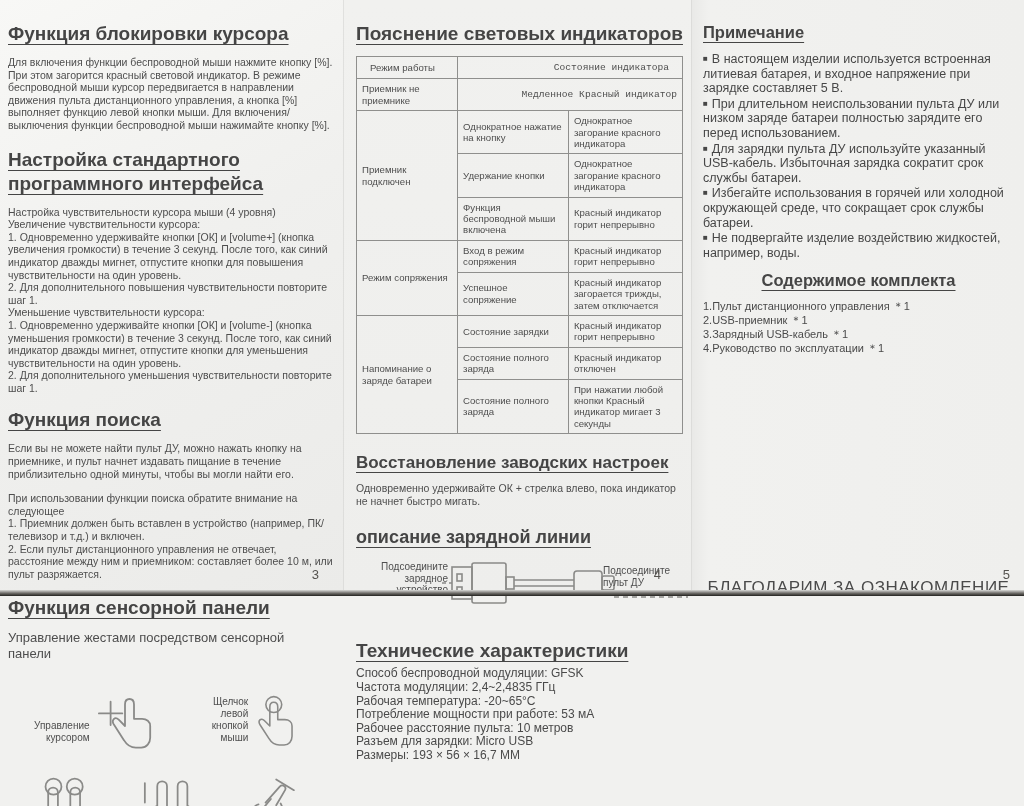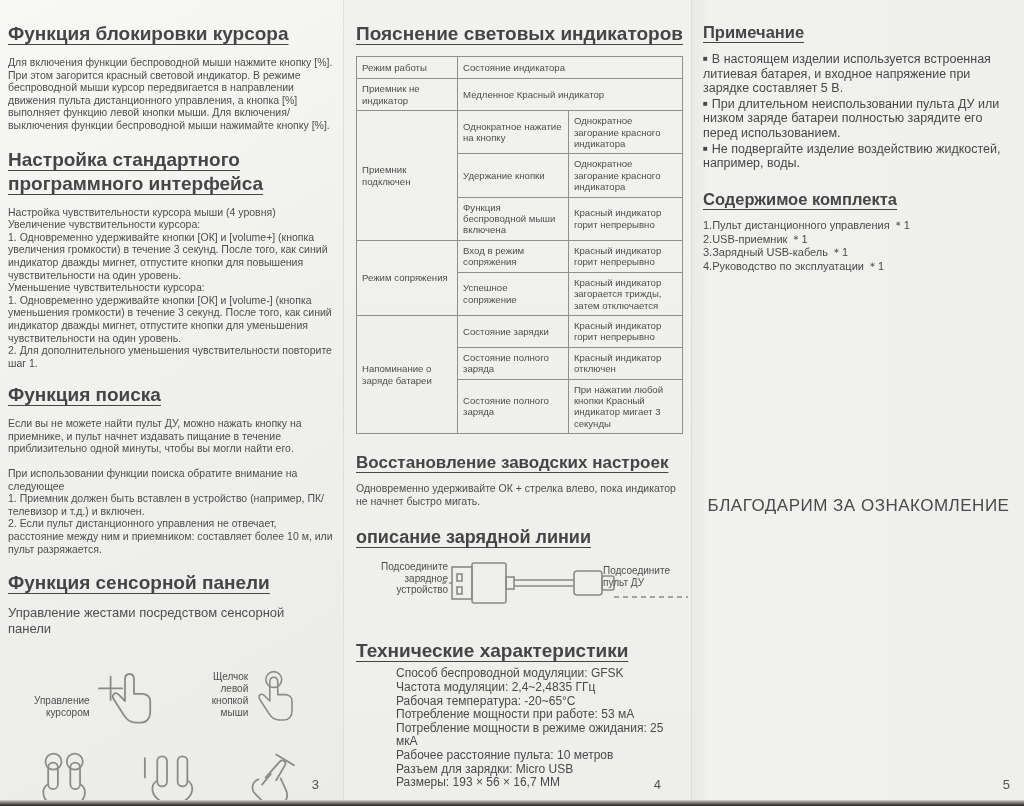--- a/index.html
+++ b/index.html
@@ -1,17 +1,17 @@
 <!DOCTYPE html>
 <html><head>
 <meta charset="utf-8">
 <style>
   html,body{margin:0;padding:0;width:1024px;height:806px;overflow:hidden;
     font-family:"Liberation Sans",sans-serif;background:#f1f1ef;color:#4c4c4c;}
-  #scan{position:relative;width:1024px;height:806px;background:#0369a1;}
+  #scan{position:relative;width:1024px;height:596px;background:#0369a1;}
 
   
   .page{position:absolute;top:0;height:100%;box-sizing:border-box;}
   #page3{left:0;width:343px;background:linear-gradient(150deg,#f8f8f6 0%,#f0f0ee 45%,#ebebe9 100%);padding:22px 8px 0 8px;}
   #page4{left:343px;width:348px;background:linear-gradient(180deg,#f1f1ef 0%,#eeeeec 100%);padding:22px 8px 0 12px;border-left:1px solid rgba(0,0,0,0.07);}
   #page5{left:691px;width:333px;background:linear-gradient(90deg,#e9e9e7 0%,#f1f1ef 5%,#efefed 100%);padding:22px 10px 0 11px;border-left:1px solid rgba(0,0,0,0.08);}
   #bottom-edge{position:absolute;left:0;bottom:0;width:100%;height:6px;
     background:linear-gradient(180deg,#d8d8d6 0%,#6b6965 55%,#23221f 100%);}
 
   h1{font-size:19px;font-weight:bold;color:#454545;margin:0 0 10px 0;
@@ -22,32 +22,32 @@
 
   p,.body{font-size:10.5px;line-height:12.6px;margin:0 0 12px 0;color:#4e4e4e;}
   .steps div{font-size:10.5px;line-height:12.6px;color:#4e4e4e;}
 
   .pagenum{position:absolute;bottom:14px;font-size:13px;color:#55534f;}
 
   
   table{border-collapse:collapse;width:327px;margin:4px 0 18px 0;}
   td,th{border:1px solid #8f8f8d;font-size:9.6px;line-height:11.4px;color:#4e4e4e;
         padding:4px 5px;font-weight:normal;vertical-align:middle;text-align:left;}
-  th{padding:5px 5px;}
-  .c{text-align:left;}
+  th{padding:5px 13px;}
+  .c{text-align:right;font-family:Liberation Mono, monospace;}
   col.m{width:31%;}col.a{width:34%;}col.s{width:35%;}
 
   
   #charge-illustration{position:relative;height:62px;margin:6px 0 14px 0;}
   .charge-label{position:absolute;font-size:10px;line-height:11.5px;color:#4e4e4e;white-space:pre-line;}
   #charge-label-left{left:0;top:6px;width:92px;text-align:right;}
   #charge-label-right{right:0;top:10px;width:80px;text-align:left;}
 
   
-  .spec-list div{font-size:12px;line-height:13.6px;color:#4a4a4a;margin-left:40px;}
+  .spec-list div{font-size:12px;line-height:13.6px;color:#4a4a4a;}
 
   
   .note{font-size:12.5px;line-height:14.6px;margin:0 0 1px 0;color:#474747;}
   .sq{font-size:8px;vertical-align:2px;margin-right:4px;color:#474747;}
   .kit-list div{font-size:11px;line-height:13.8px;color:#4a4a4a;}
 
   #thanks{margin-top:222px;text-align:center;font-size:17px;color:#4a4a4a;letter-spacing:0.5px;}
 
   
   .gestures{margin-top:28px;}
@@ -66,20 +66,21 @@
 
   <div class="page" id="page3">
     <h1>Функция блокировки курсора</h1>
     <p class="body">Для включения функции беспроводной мыши нажмите кнопку [%]. При этом загорится красный световой индикатор. В режиме беспроводной мыши курсор передвигается в направлении движения пульта дистанционного управления, а кнопка [%] выполняет функцию левой кнопки мыши. Для включения/выключения функции беспроводной мыши нажимайте кнопку [%].</p>
 
     <h1 class="pre" style="margin-top:16px;">Настройка стандартного
 программного интерфейса</h1>
     <div class="steps" style="margin-bottom:14px;">
       <div>Настройка чувствительности курсора мыши (4 уровня) Увеличение чувствительности курсора:</div>
       <div>1. Одновременно удерживайте кнопки [ОК] и [volume+] (кнопка увеличения громкости) в течение 3 секунд. После того, как синий индикатор дважды мигнет, отпустите кнопки для повышения чувствительности на один уровень.</div>
+      <div>2. Для дополнительного повышения чувствительности повторите шаг 1.</div>
       <div>Уменьшение чувствительности курсора:</div>
       <div>1. Одновременно удерживайте кнопки [ОК] и [volume-] (кнопка уменьшения громкости) в течение 3 секунд. После того, как синий индикатор дважды мигнет, отпустите кнопки для уменьшения чувствительности на один уровень.</div>
       <div>2. Для дополнительного уменьшения чувствительности повторите шаг 1.</div>
     </div>
 
     <h1 style="margin-top:14px;">Функция поиска</h1>
     <p class="body">Если вы не можете найти пульт ДУ, можно нажать кнопку на приемнике, и пульт начнет издавать пищание в течение приблизительно одной минуты, чтобы вы могли найти его.</p>
     <div class="steps" style="margin-bottom:14px;">
       <div>При использовании функции поиска обратите внимание на следующее</div>
       <div>1. Приемник должен быть вставлен в устройство (например, ПК/телевизор и т.д.) и включен.</div>
@@ -151,21 +152,21 @@
           <col class="m">
           <col class="a">
           <col class="s">
         </colgroup>
       <tbody>
           <tr>
         <th>Режим работы</th>
         <th colspan="2" class="c">Состояние индикатора</th>
       </tr>
       <tr>
-        <td>Приемник не индикатор</td>
+        <td>Приемник не приемнике</td>
         <td colspan="2" class="c">Медленное Красный индикатор</td>
       </tr>
       <tr>
         <td rowspan="3">Приемник подключен</td>
         <td>Однократное нажатие на кнопку</td>
         <td>Однократное загорание красного индикатора</td>
       </tr>
       <tr>
         <td>Удержание кнопки</td>
         <td>Однократное загорание красного индикатора</td>
@@ -223,39 +224,40 @@
       <div class="charge-label" id="charge-label-right">Подсоедините
 пульт ДУ</div>
     </div>
 
     <h1 style="margin-top:22px;margin-bottom:4px;">Технические характеристики</h1>
     <div class="spec-list">
       <div>Способ беспроводной модуляции: GFSK</div>
       <div>Частота модуляции: 2,4~2,4835 ГГц</div>
       <div>Рабочая температура: -20~65°C</div>
       <div>Потребление мощности при работе: 53 мА</div>
-      <div>Потребление мощности в режиме ожидания: 25 мкА</div>
       <div>Рабочее расстояние пульта: 10 метров</div>
       <div>Разъем для зарядки: Micro USB</div>
       <div>Размеры: 193 × 56 × 16,7 ММ</div>
 
     </div>
 
     <div class="pagenum" style="right:30px;">4</div>
   </div>
 
   <div class="page" id="page5">
     <h2>Примечание</h2>
     <div>
       <p class="note"><span class="sq">■</span><span>В настоящем изделии используется встроенная литиевая батарея, и входное напряжение при зарядке составляет 5 В.</span></p>
       <p class="note"><span class="sq">■</span><span>При длительном неиспользовании пульта ДУ или низком заряде батареи полностью зарядите его перед использованием.</span></p>
+      <p class="note"><span class="sq">■</span><span>Для зарядки пульта ДУ используйте указанный USB-кабель. Избыточная зарядка сократит срок службы батареи.</span></p>
+      <p class="note"><span class="sq">■</span><span>Избегайте использования в горячей или холодной окружающей среде, что сокращает срок службы батареи.</span></p>
       <p class="note"><span class="sq">■</span><span>Не подвергайте изделие воздействию жидкостей, например, воды.</span></p>
     </div>
 
-    <h2 style="margin-top:18px;">Содержимое комплекта</h2>
+    <h2 style="margin-top:10px;text-align:center;">Содержимое комплекта</h2>
     <div class="kit-list">
       <div>1.Пульт дистанционного управления ＊1</div>
       <div>2.USB-приемник ＊1</div>
       <div>3.Зарядный USB-кабель ＊1</div>
       <div>4.Руководство по эксплуатации ＊1</div>
     </div>
 
     <div id="thanks">БЛАГОДАРИМ ЗА ОЗНАКОМЛЕНИЕ</div>
 
     <div class="pagenum" style="right:14px;">5</div>

